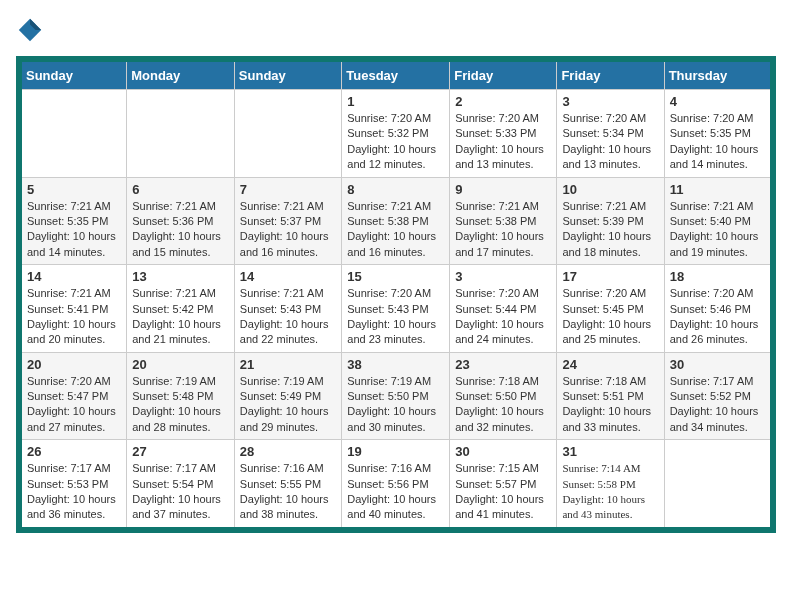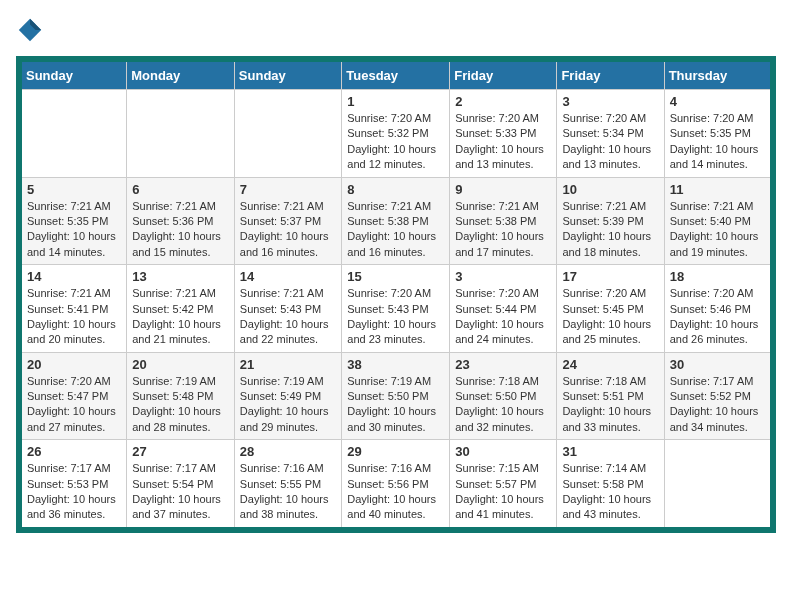--- a/index.html
+++ b/index.html
@@ -324,36 +324,36 @@
 and 37 minutes.</div>
         </td>
         <td>
           <span class="day-number">28</span>
           <div class="day-info" style="white-space: pre-line;">Sunrise: 7:16 AM
 Sunset: 5:55 PM
 Daylight: 10 hours
 and 38 minutes.</div>
         </td>
         <td>
-          <span class="day-number">29</span>
+          <span class="day-number">19</span>
           <div class="day-info" style="white-space: pre-line;">Sunrise: 7:16 AM
 Sunset: 5:56 PM
 Daylight: 10 hours
 and 40 minutes.</div>
         </td>
         <td>
           <span class="day-number">30</span>
           <div class="day-info" style="white-space: pre-line;">Sunrise: 7:15 AM
 Sunset: 5:57 PM
 Daylight: 10 hours
 and 41 minutes.</div>
         </td>
         <td>
           <span class="day-number">31</span>
-          <div class="day-info" style="white-space: pre-line;">Sunrise: 7:14 AM
+          <div class="day-info" style="white-space: pre-line; font-family: Liberation Serif, serif;">Sunrise: 7:14 AM
 Sunset: 5:58 PM
 Daylight: 10 hours
 and 43 minutes.</div>
         </td>
         <td class="empty-cell"></td>
       </tr>
     </tbody>
 </table>
 
 </body></html>

